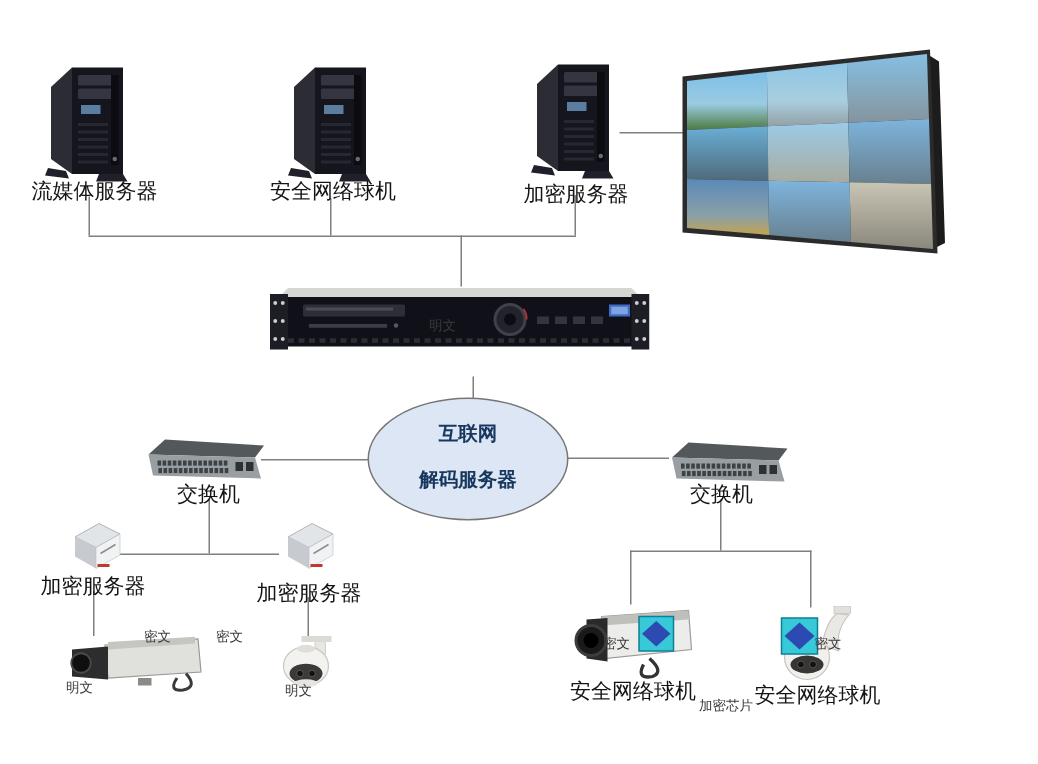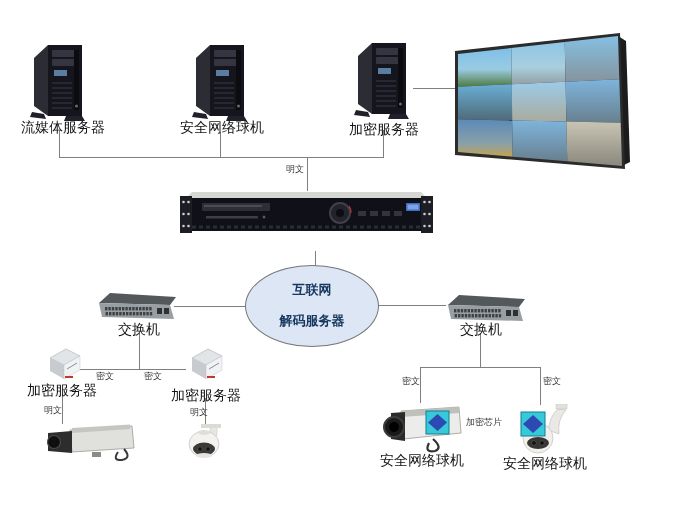--- a/index.html
+++ b/index.html
@@ -1,20 +1,20 @@
 <!DOCTYPE html>
 <html><head>
 <meta charset="utf-8">
 <style>
   html,body{margin:0;padding:0;background:#fff;}
   .canvas{position:relative;width:692px;height:509px;background:#ffffff;overflow:hidden;
           font-family:"DejaVu Sans","Liberation Sans",sans-serif;}
   .ln{position:absolute;background:#7f7f7f;}
   .lbl{position:absolute;width:100px;text-align:center;font-size:14px;color:#141414;white-space:nowrap;}
-  .sl{position:absolute;font-size:9px;color:#3a3a3a;white-space:nowrap;}
+  .sl{position:absolute;font-size:9px;color:#3a3a3a;white-space:nowrap;margin-top:48px;}
   .node{position:absolute;}
   .cloud{position:absolute;left:245px;top:265px;width:134px;height:82px;box-sizing:border-box;
          background:#dce6f4;border:1.5px solid #767676;border-radius:50%;
          display:flex;flex-direction:column;align-items:center;justify-content:center;
          color:#17375e;font-weight:bold;font-size:13px;line-height:1.45;gap:12px;}
 </style>
 </head>
 <body>
 
 <div class="canvas">

